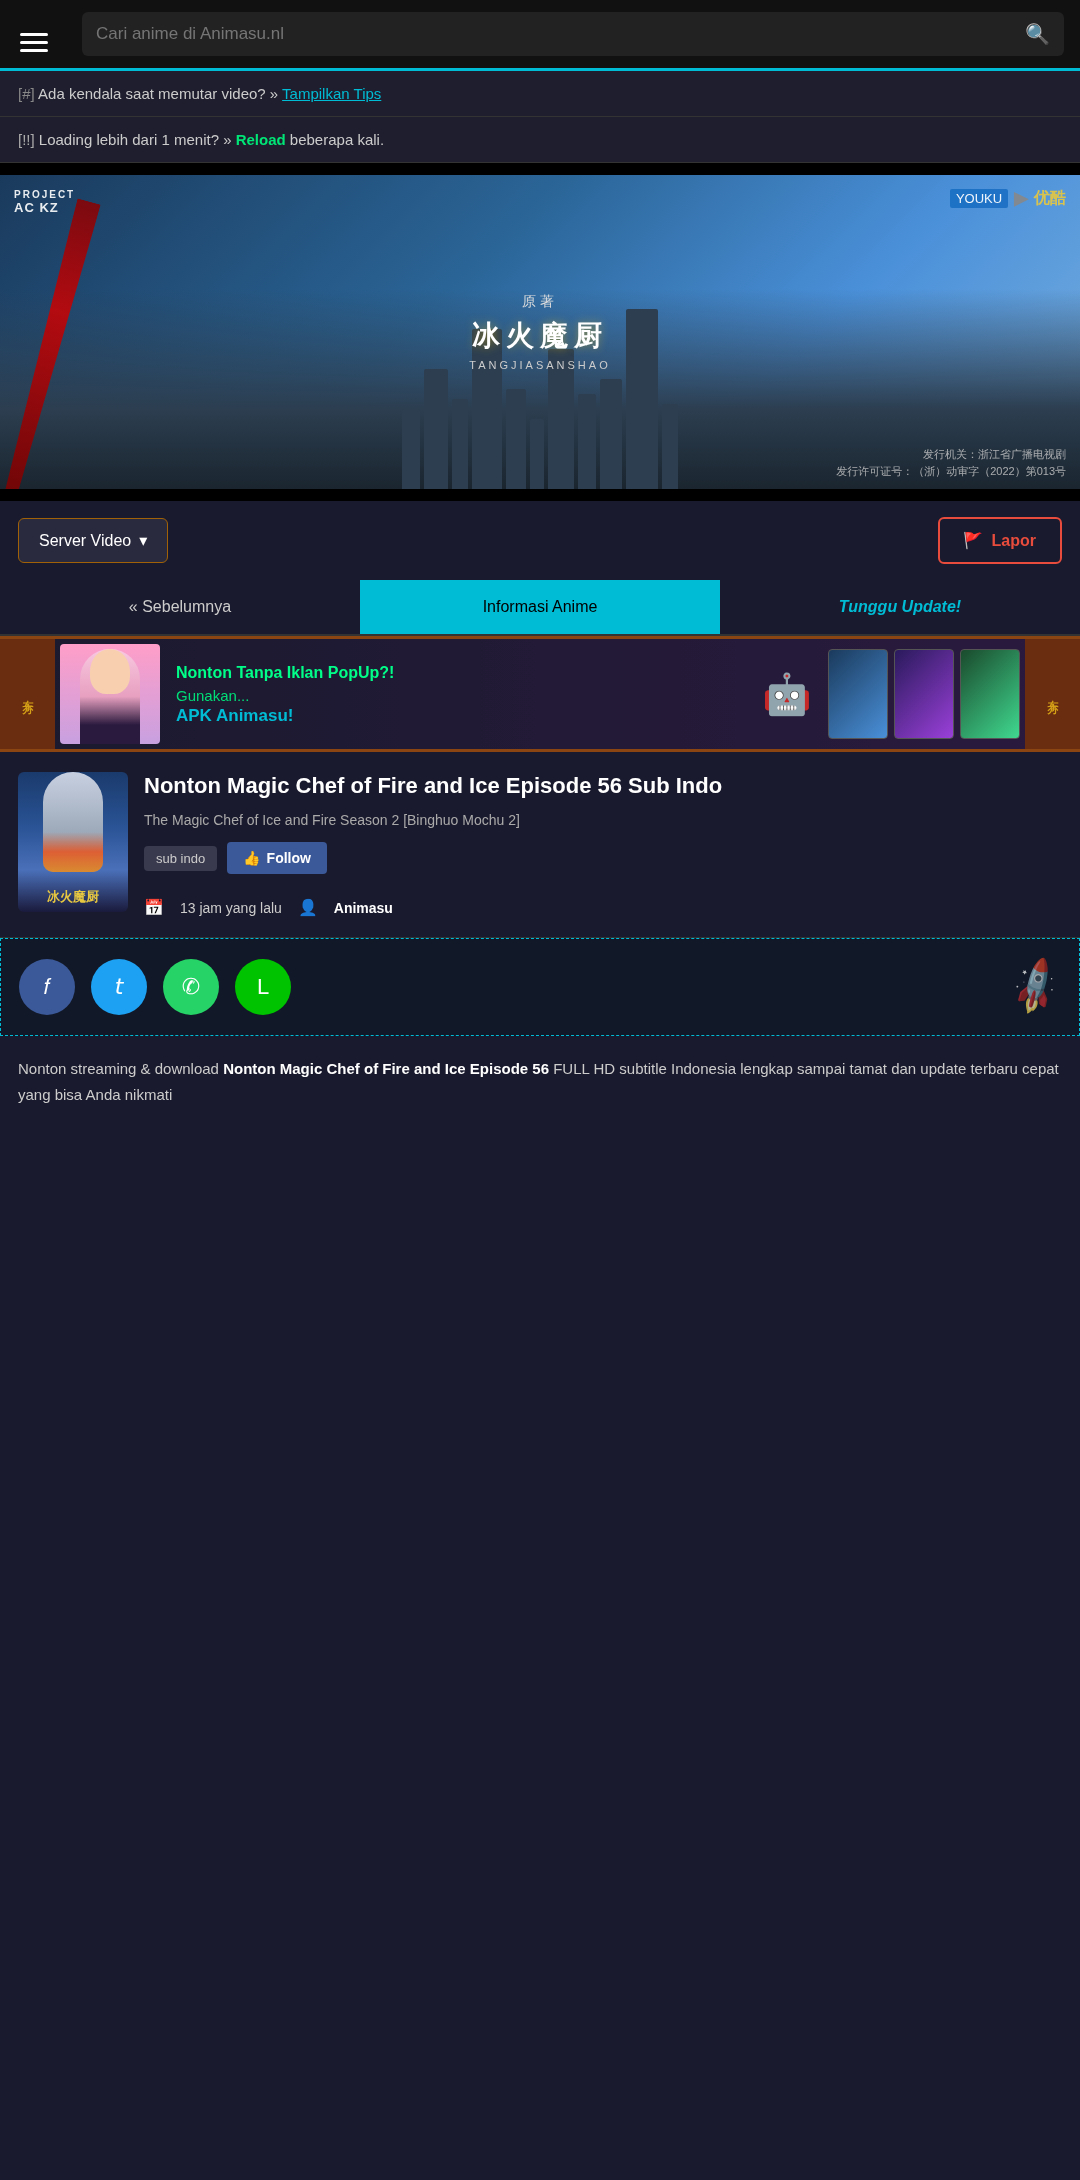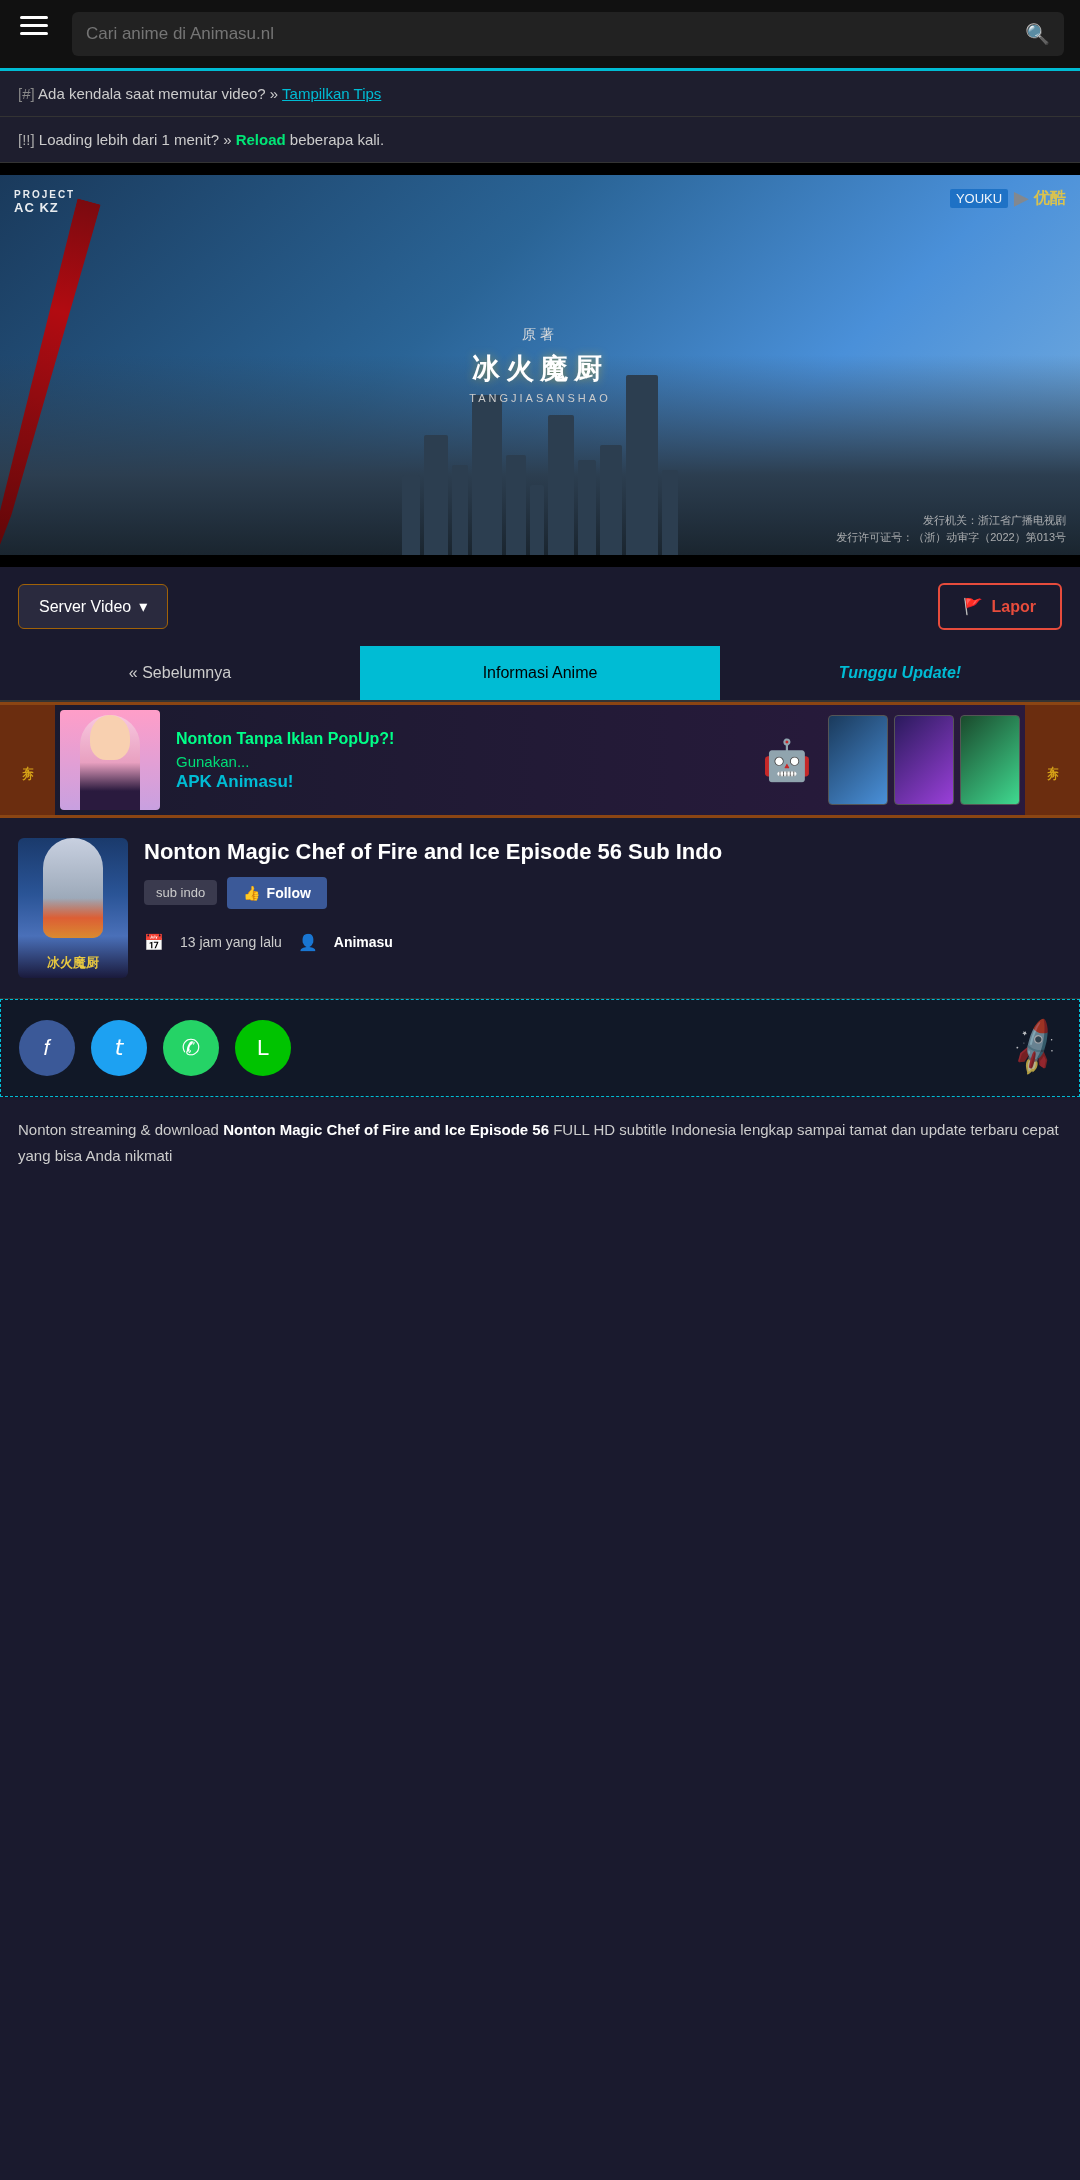--- a/index.html
+++ b/index.html
@@ -9,23 +9,23 @@
       font-family: Arial, sans-serif;
       color: #fff;
       max-width: 1080px;
       margin: 0 auto;
     }
 
     
     .header {
       background: #111;
       display: flex;
-      align-items: flex-start;
+      align-items: flex-end;
       padding: 12px 16px;
-      gap: 20px;
+      gap: 30px;
       border-bottom: 3px solid #00bcd4;
     }
     .hamburger {
       display: flex;
       flex-direction: column;
       gap: 5px;
       cursor: pointer;
       padding: 4px;
     }
     .hamburger span {
@@ -80,21 +80,21 @@
 
     
     .video-container {
       background: #000;
       width: 100%;
       position: relative;
       padding: 12px 0;
     }
     .video-thumb {
       width: 100%;
-      height: 380px;
+      height: 314px;
       background: linear-gradient(135deg, #1a3a5c 0%, #2a6496 40%, #4a90d9 70%, #7ab0e0 100%);
       position: relative;
       overflow: hidden;
       display: flex;
       align-items: center;
       justify-content: center;
     }
     .video-thumb .cityscape {
       position: absolute;
       bottom: 0;
@@ -646,20 +646,21 @@
 
 <div class="anime-info">
   <div class="anime-cover">
     <div class="anime-cover-figure">
       <div class="cover-fire"></div>
     </div>
     <div class="cover-cn-text">冰火魔厨</div>
   </div>
   <div class="anime-details">
     <div class="anime-title">Nonton Magic Chef of Fire and Ice Episode 56 Sub Indo</div>
+    <div class="anime-subtitle">The Magic Chef of Ice and Fire Season 2 [Binghuo Mochu 2]</div>
     <div class="anime-tags">
       <span class="tag-sub">sub indo</span>
       <button class="follow-btn">
         <span class="follow-thumb">👍</span>
         <span>Follow</span>
       </button>
     </div>
     <div class="anime-meta">
       <span class="meta-calendar">📅</span>
       <span>13 jam yang lalu</span>

